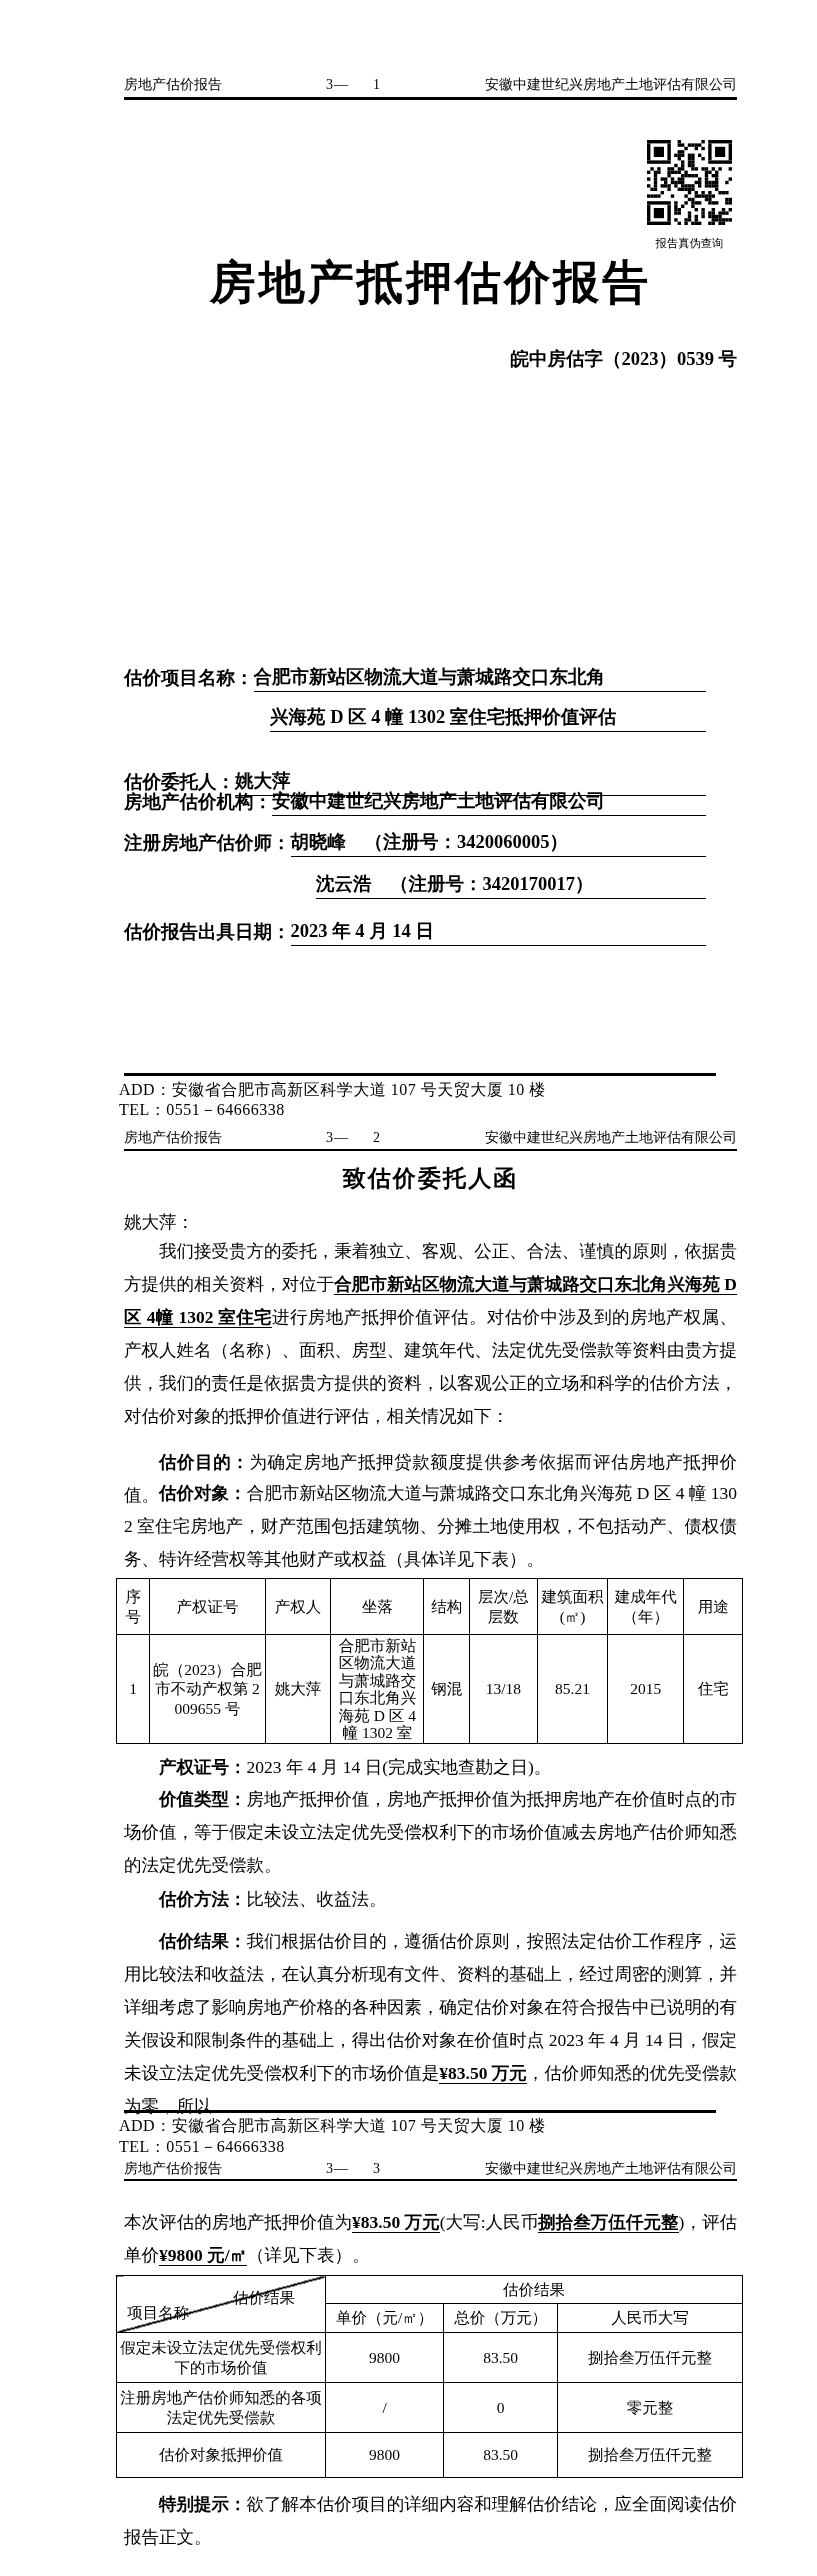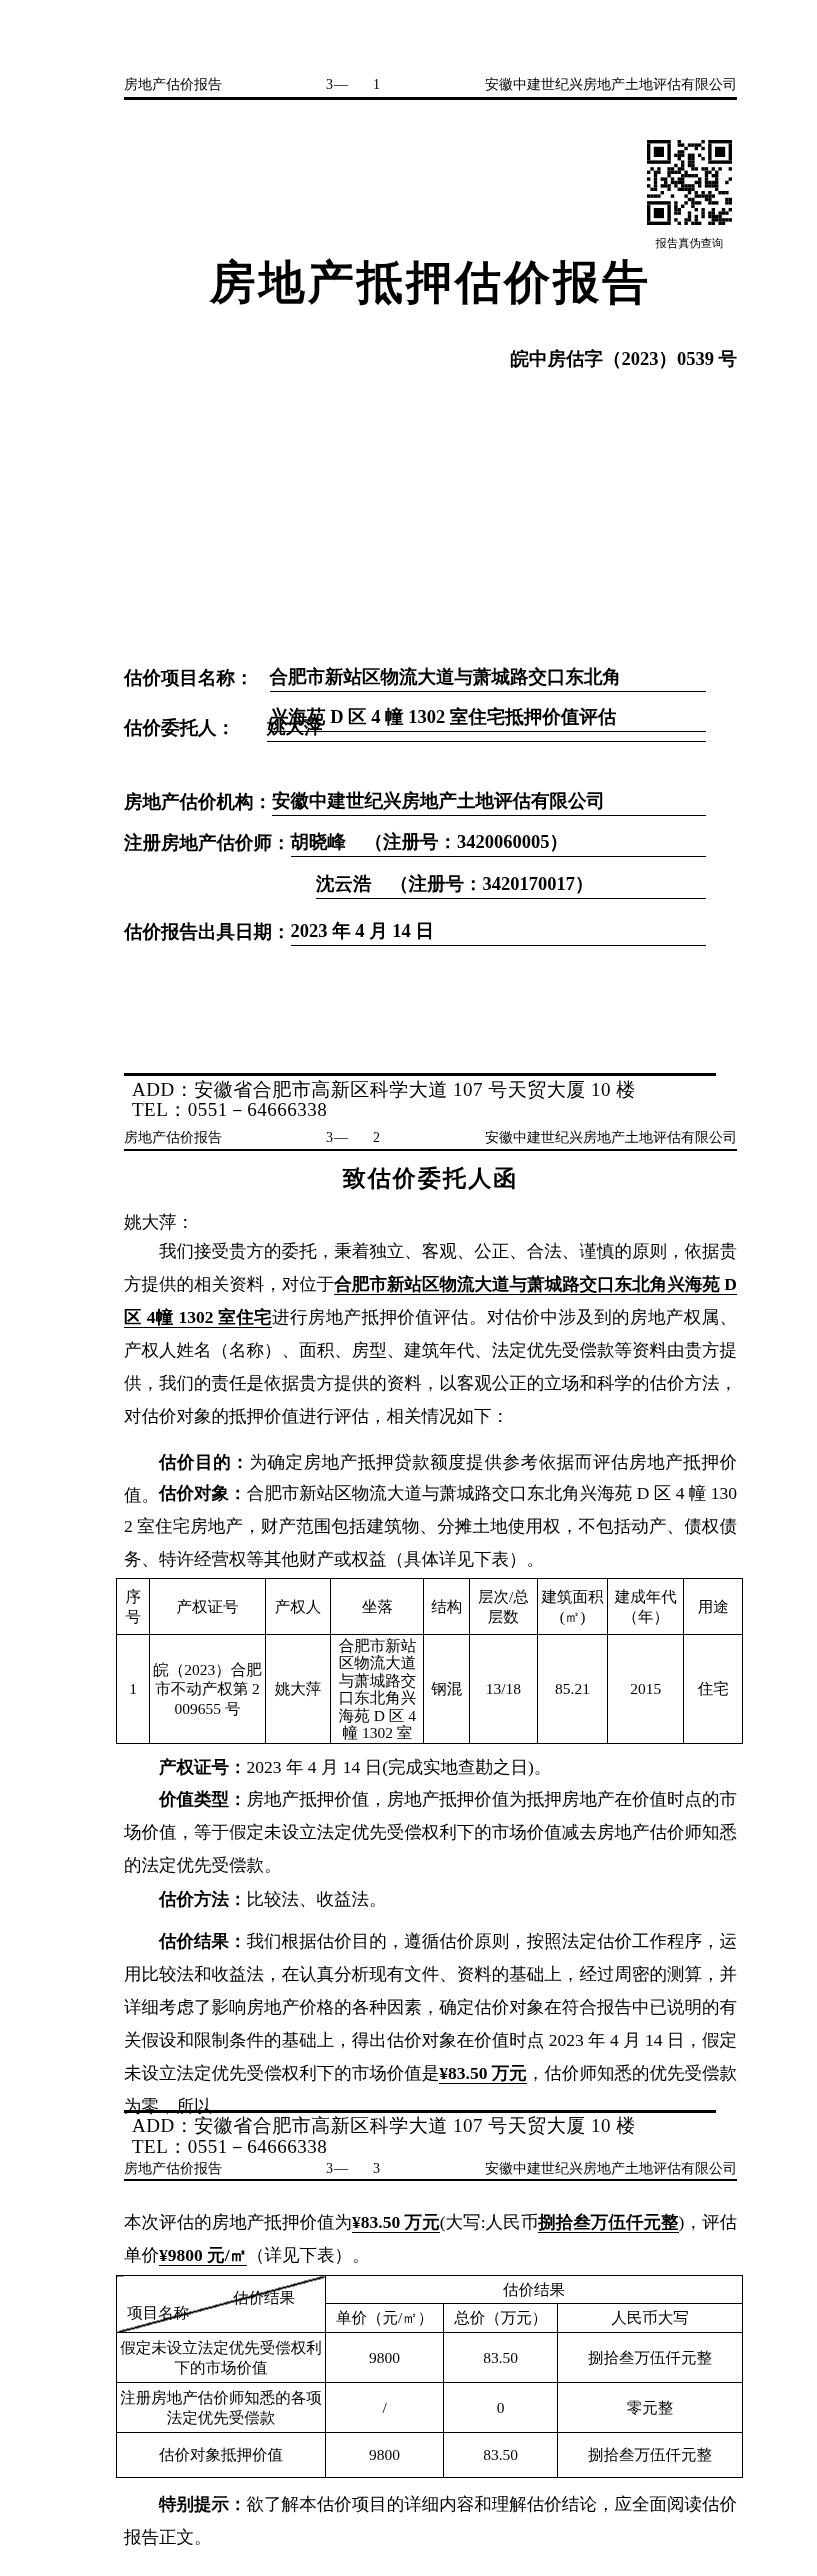--- a/index.html
+++ b/index.html
@@ -7,21 +7,21 @@
        font-family:"Liberation Serif","DejaVu Serif",serif;overflow:hidden;}
   .abs{position:absolute;}
   .rule{background:#000;height:1.5px;}
   .rule.thick{height:2.6px;}
   
   .pghead{left:124px;width:613px;display:flex;justify-content:space-between;
           align-items:flex-end;font-size:14px;line-height:15.5px;}
   .pghead .mid{letter-spacing:1px;}
   .pghead .mid .num{margin-left:24px;}
   
-  .foot-line{left:132px;font-size:19px;line-height:17.5px;letter-spacing:0.5px;white-space:nowrap;}
+  .foot-line{left:119px;font-size:16px;line-height:17.5px;letter-spacing:0.5px;white-space:nowrap;}
   
   .title{left:124px;width:613px;text-align:center;font-size:46px;font-weight:bold;
          letter-spacing:3.1px;line-height:52px;}
   .docno{left:124px;width:613px;text-align:right;font-size:18.5px;font-weight:bold;}
   .qr-wrap{left:647px;top:140px;width:85px;height:85px;}
   .qr-cap{left:634px;top:236px;width:111px;text-align:center;font-size:11.3px;}
   .field{left:124px;width:582px;height:28px;display:flex;align-items:flex-end;
          font-size:18.5px;font-weight:bold;line-height:23px;}
   .field .lab{white-space:nowrap;padding-bottom:2.1px;}
   .field .val{flex:1;border-bottom:1.5px solid #000;padding-bottom:2.1px;white-space:nowrap;}
@@ -275,29 +275,29 @@
         <rect x="0" y="125.39999999999999" width="6.6" height="33"></rect>
         <rect x="39.599999999999994" y="125.39999999999999" width="6.6" height="33"></rect>
         <rect x="13.2" y="132" width="19.799999999999997" height="19.799999999999997"></rect>
       </svg>
   </div>
   <div class="abs qr-cap">报告真伪查询</div>
 
   <div class="abs title" style="top:257px;">房地产抵押估价报告</div>
   <div class="abs docno" style="top:346px;">皖中房估字（2023）0539 号</div>
 
-  <div class="abs field" style="top:664px;gap:16px;">
+  <div class="abs field" style="top:664px;">
     <span class="lab">估价项目名称：</span>
     <span class="val lft">合肥市新站区物流大道与萧城路交口东北角</span>
   </div>
   <div class="abs field" style="top:704px;">
     <span class="lab" style="width:146px;"></span>
     <span class="val ctr">兴海苑 D 区 4 幢 1302 室住宅抵押价值评估</span>
   </div>
-  <div class="abs field" style="top:714px;gap:32px;">
+  <div class="abs field" style="top:768px;">
     <span class="lab">估价委托人：</span>
     <span class="val ctr">姚大萍</span>
   </div>
   <div class="abs field" style="top:788px;">
     <span class="lab">房地产估价机构：</span>
     <span class="val ctr">安徽中建世纪兴房地产土地评估有限公司</span>
   </div>
   <div class="abs field" style="top:829px;">
     <span class="lab">注册房地产估价师：</span>
     <span class="val ctr">胡晓峰　（注册号：3420060005）</span>

